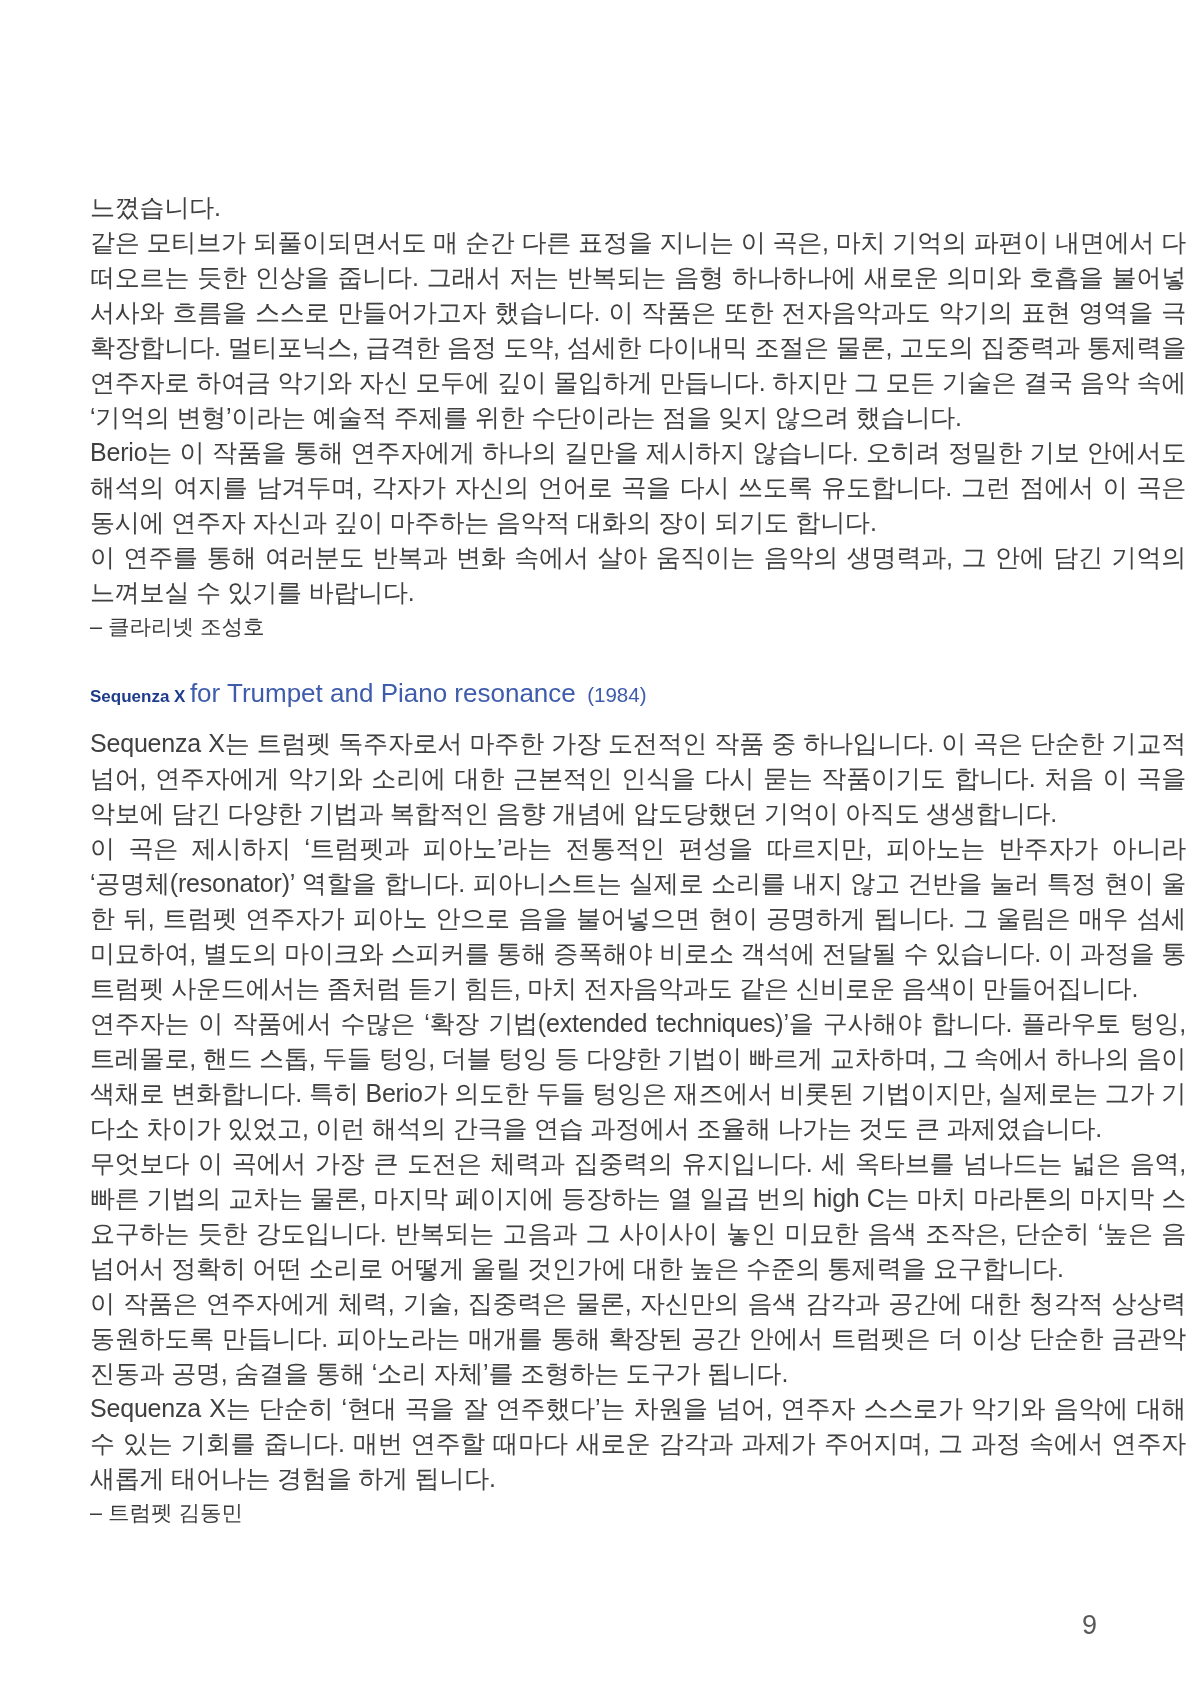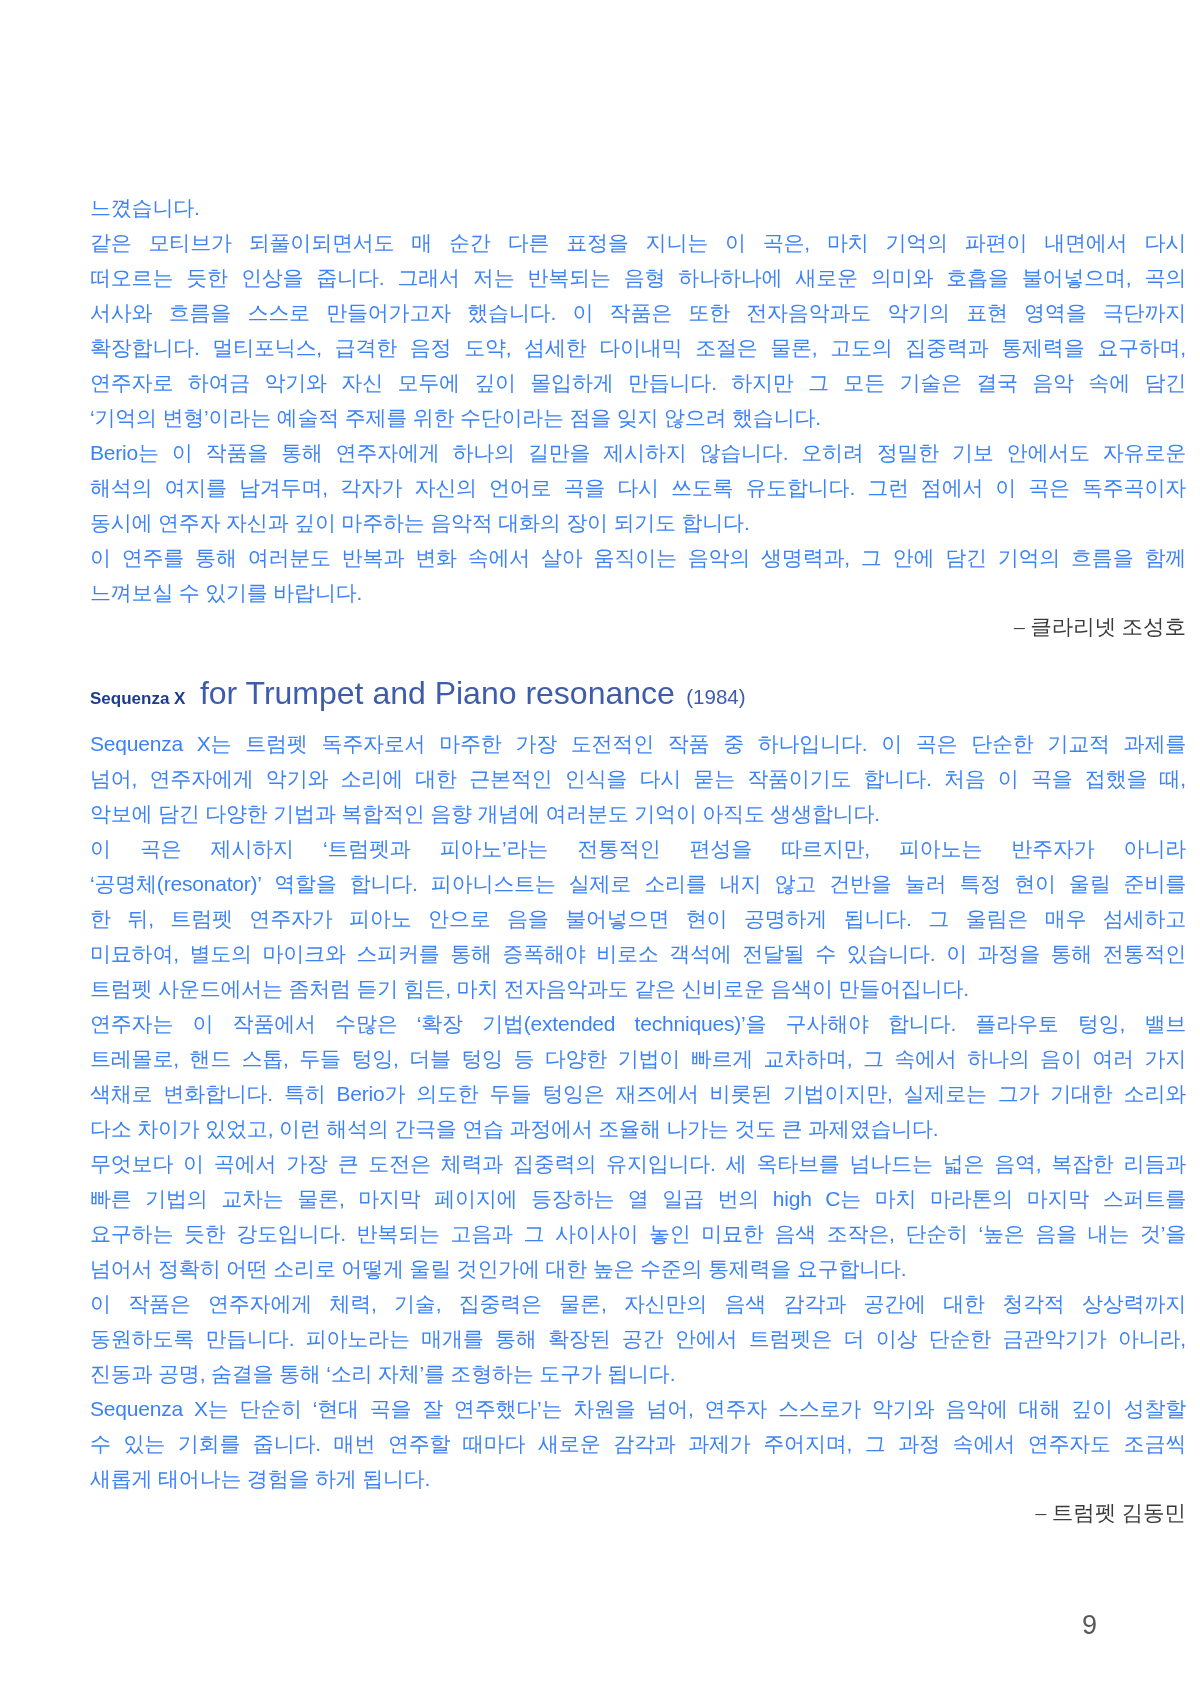--- a/index.html
+++ b/index.html
@@ -11,55 +11,53 @@
     color:#3a3a3a;
     overflow:hidden;
   }
   .content{
     position:absolute;
     left:90px;top:190px;
     width:1096px;
   }
   .para{margin:0;padding:0;}
   .line{
-    font-size:21px;
+    font-size:25px;
     line-height:35px;
     height:35px;
     overflow:hidden;
-    color:#3b82f6;
+    color:#404040;
     letter-spacing:-0.2px;
   }
   .line.just{
     text-align:justify;
     text-align-last:justify;
   }
   .sig-line{
     font-size:21.5px;
     line-height:35px;
     height:35px;
-    text-align:right;
+    text-align:left;
     color:#3a3a3a;
-    font-family:Liberation Serif, serif;
   }
   .heading{
     margin-top:28px;
     height:40px;
     line-height:40px;
     white-space:nowrap;
   }
   .heading .h-bold{
     font-size:17px;
     font-weight:700;
     color:#1e3c8c;
   }
   .heading .h-rest{
-    font-size:32px;
+    font-size:26px;
     font-weight:500;
     color:#3e5cab;
-    margin-left:10px;
   }
   .heading .h-year{
     font-size:20.5px;
     font-weight:500;
     color:#3e5cab;
     margin-left:7px;
   }
   .body2{margin-top:13px;}
   .page-number{
     position:absolute;
@@ -102,21 +100,21 @@
     <div class="heading">
       <span class="h-bold">Sequenza X</span>
       <span class="h-rest">for Trumpet and Piano resonance</span>
       <span class="h-year">(1984)</span>
     </div>
 
     <div class="body2">
         <div class="para">
           <div class="line just">Sequenza X는 트럼펫 독주자로서 마주한 가장 도전적인 작품 중 하나입니다. 이 곡은 단순한 기교적 과제를</div>
           <div class="line just">넘어, 연주자에게 악기와 소리에 대한 근본적인 인식을 다시 묻는 작품이기도 합니다. 처음 이 곡을 접했을 때,</div>
-          <div class="line">악보에 담긴 다양한 기법과 복합적인 음향 개념에 여러분도 기억이 아직도 생생합니다.</div>
+          <div class="line">악보에 담긴 다양한 기법과 복합적인 음향 개념에 압도당했던 기억이 아직도 생생합니다.</div>
         </div>
         <div class="para">
           <div class="line just">이 곡은 제시하지 ‘트럼펫과 피아노’라는 전통적인 편성을 따르지만, 피아노는 반주자가 아니라</div>
           <div class="line just">‘공명체(resonator)’ 역할을 합니다. 피아니스트는 실제로 소리를 내지 않고 건반을 눌러 특정 현이 울릴 준비를</div>
           <div class="line just">한 뒤, 트럼펫 연주자가 피아노 안으로 음을 불어넣으면 현이 공명하게 됩니다. 그 울림은 매우 섬세하고</div>
           <div class="line just">미묘하여, 별도의 마이크와 스피커를 통해 증폭해야 비로소 객석에 전달될 수 있습니다. 이 과정을 통해 전통적인</div>
           <div class="line">트럼펫 사운드에서는 좀처럼 듣기 힘든, 마치 전자음악과도 같은 신비로운 음색이 만들어집니다.</div>
         </div>
         <div class="para">
           <div class="line just">연주자는 이 작품에서 수많은 ‘확장 기법(extended techniques)’을 구사해야 합니다. 플라우토 텅잉, 밸브</div>

